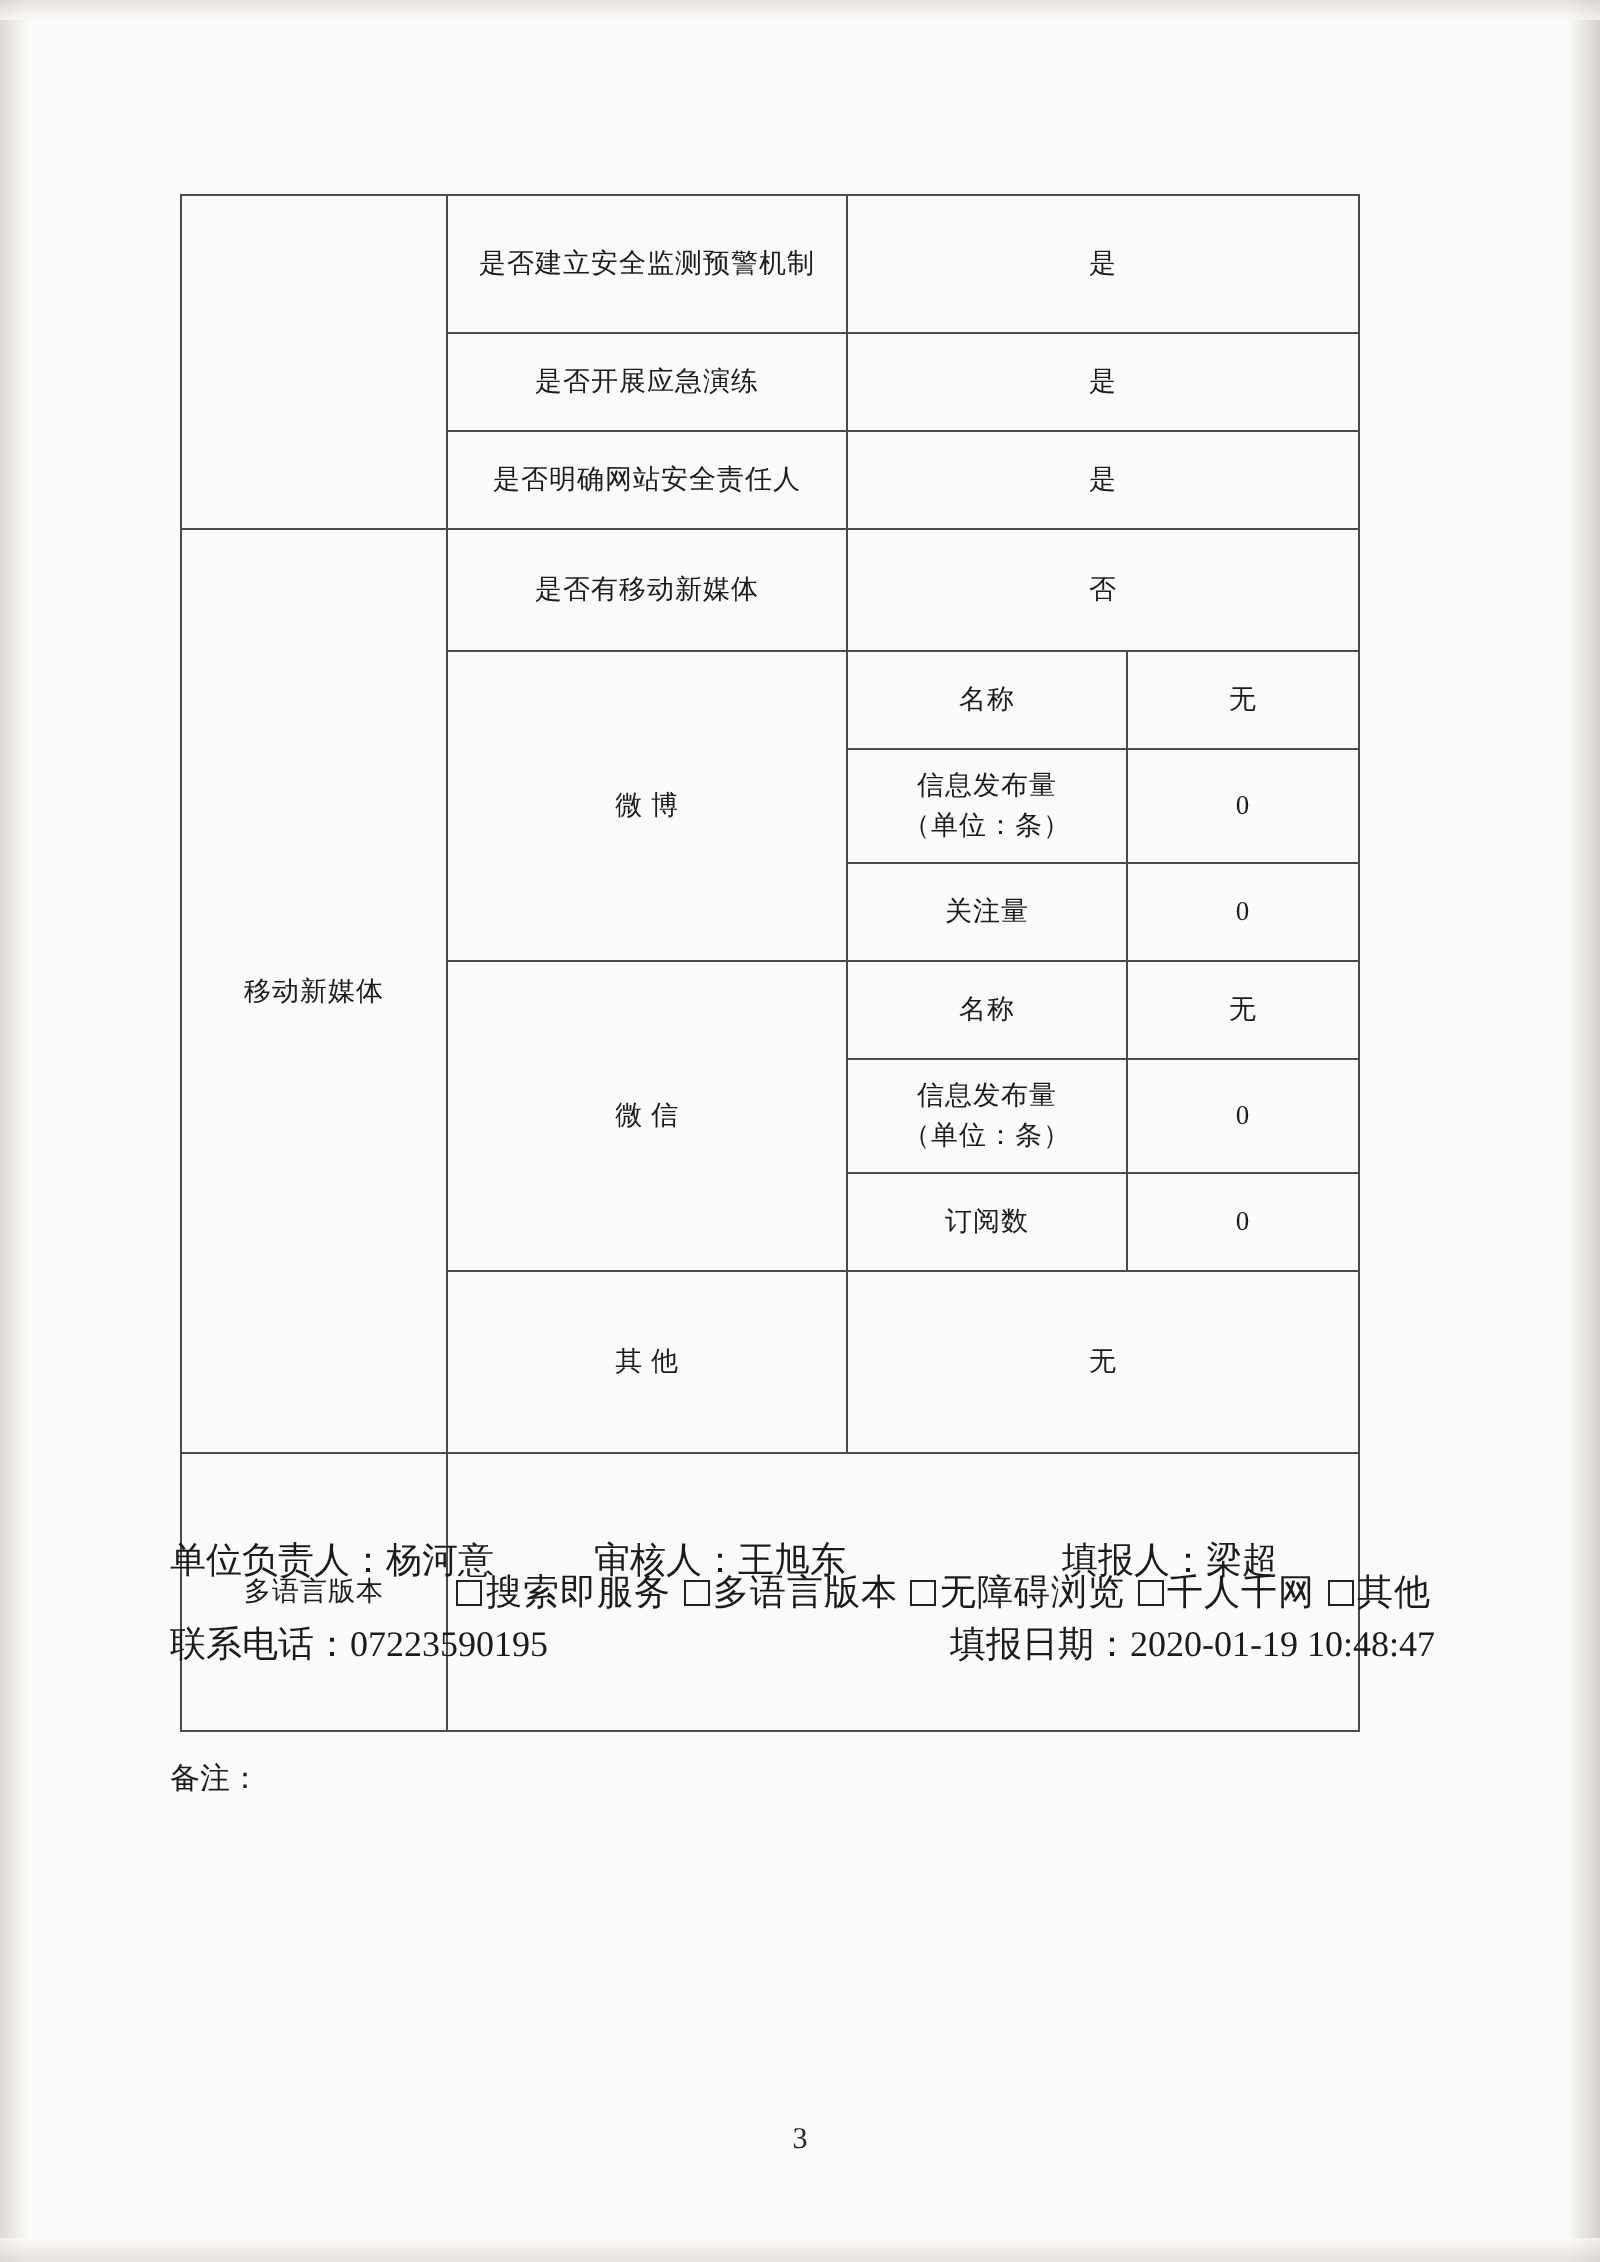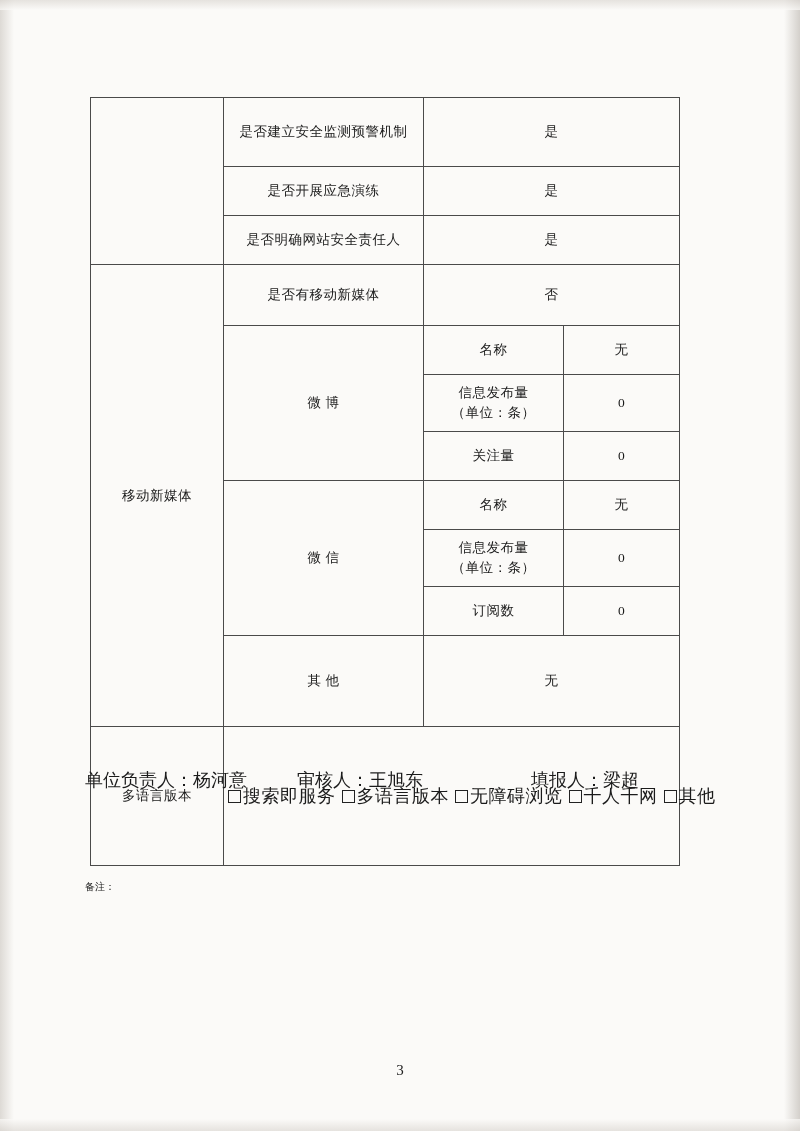--- a/index.html
+++ b/index.html
@@ -126,21 +126,21 @@
     height: 42px;
   }
   .f-item { position: absolute; white-space: nowrap; }
   .f-label { }
   .f-value { }
 
   .remark {
     position: absolute;
     left: 85px;
     top: 880px;
-    font-size: 10px;
+    font-size: 15px;
   }
 
   .page-number {
     position: absolute;
     left: 0;
     top: 1062px;
     width: 800px;
     text-align: center;
     font-size: 15px;
     color: #222;
@@ -241,18 +241,26 @@
       <span class="f-item" style="left:0;">
         <span class="f-label">单位负责人：</span><span class="f-value">杨河意</span>
       </span>
       <span class="f-item" style="left:212px;">
         <span class="f-label">审核人：</span><span class="f-value">王旭东</span>
       </span>
       <span class="f-item" style="left:401px;margin-left:45px;">
         <span class="f-label">填报人：</span><span class="f-value">梁超</span>
       </span>
     </div>
+    <div class="frow">
+      <span class="f-item" style="left:0;">
+        <span class="f-label">联系电话：</span><span class="f-value">07223590195</span>
+      </span>
+      <span class="f-item" style="left:390px;">
+        <span class="f-label">填报日期：</span><span class="f-value">2020-01-19 10:48:47</span>
+      </span>
+    </div>
   </div>
 
   <div class="remark">备注：</div>
 
   <div class="page-number">3</div>
 </div>
 
 </body></html>

